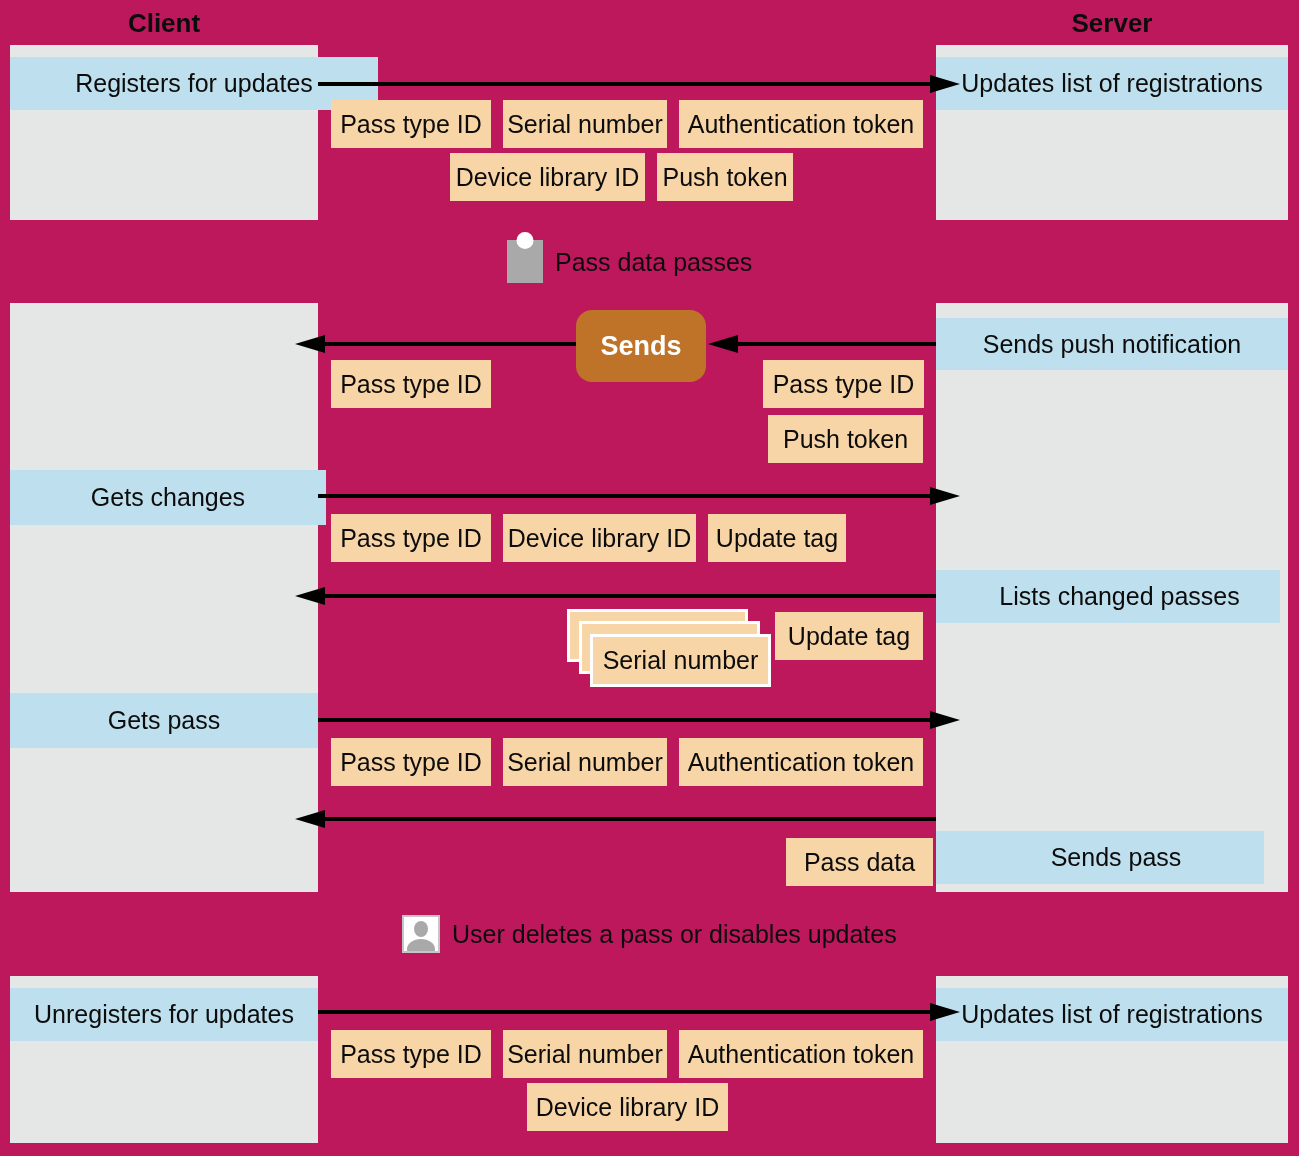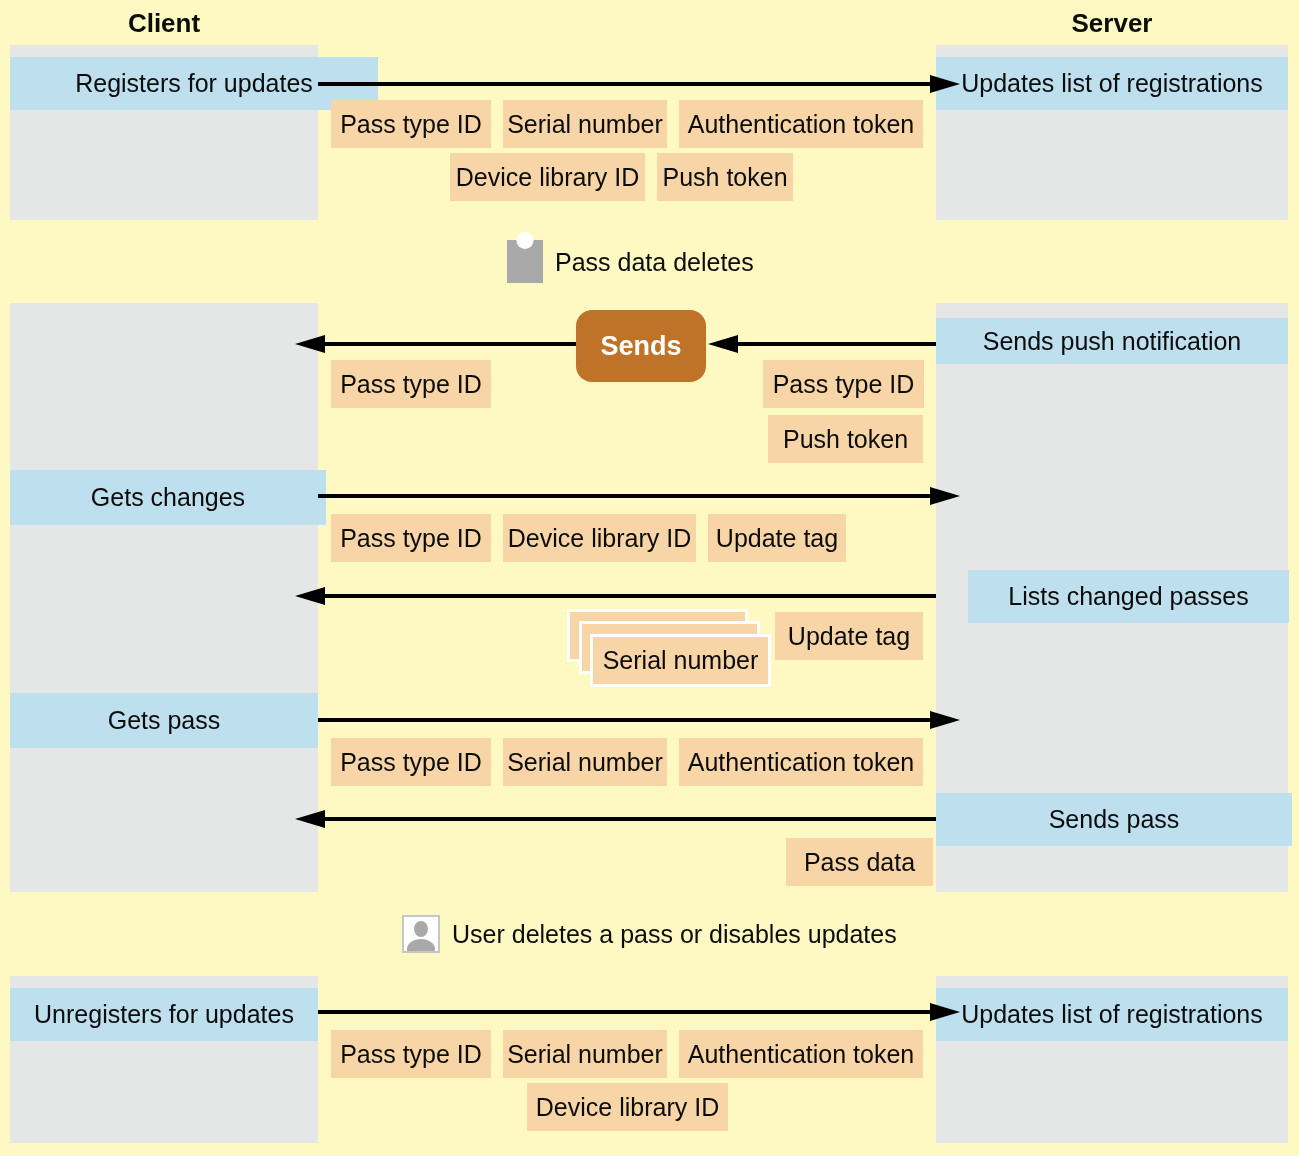--- a/index.html
+++ b/index.html
@@ -1,20 +1,20 @@
 <!DOCTYPE html>
 <html style="--gray: #E5E6E6; --blue: #BEDFED; --orange: #F8D5A7; --apns: #BF7329; --icon-gray: #A9A9A9;"><head>
 <meta charset="utf-8">
 <style>
   html, body { margin: 0; padding: 0; background: #ffffff; }
   .canvas {
     position: relative;
     width: 1299px;
     height: 1156px;
-    background: #fef9c3;
+    background: #be185d;
     font-family: "Liberation Sans", "DejaVu Sans", sans-serif;
     color: #0c0c0c;
     overflow: hidden;
   }
   .col-header {
     position: absolute;
     text-align: center;
     font-weight: bold;
     font-size: 26px;
   }
@@ -97,25 +97,25 @@
 
   <div class="col-block" style="left:10px;  top:45px;  width:308px; height:175px;"></div>
   <div class="col-block" style="left:936px; top:45px;  width:352px; height:175px;"></div>
   <div class="col-block" style="left:10px;  top:303px; width:308px; height:589px;"></div>
   <div class="col-block" style="left:936px; top:303px; width:352px; height:589px;"></div>
   <div class="col-block" style="left:10px;  top:976px; width:308px; height:167px;"></div>
   <div class="col-block" style="left:936px; top:976px; width:352px; height:167px;"></div>
 
   <div class="blue-row" style="left:10px;  top:57px;  width:368px; height:53px;">Registers for updates</div>
   <div class="blue-row" style="left:936px; top:57px;  width:352px; height:53px;">Updates list of registrations</div>
-  <div class="blue-row" style="left:936px; top:318px; width:352px; height:46px;">Sends push notification</div>
+  <div class="blue-row" style="left:936px; top:318px; width:352px; height:52px;">Sends push notification</div>
   <div class="blue-row" style="left:10px;  top:470px; width:316px; height:55px;">Gets changes</div>
-  <div class="blue-row" style="left:968px; top:570px; width:321px; height:53px;">Lists changed passes</div>
+  <div class="blue-row" style="left:936px; top:570px; width:321px; height:53px;padding-left:23px;">Lists changed passes</div>
   <div class="blue-row" style="left:10px;  top:693px; width:308px; height:55px;">Gets pass</div>
-  <div class="blue-row" style="left:936px; top:793px; width:356px; height:53px;">Sends pass</div>
+  <div class="blue-row" style="left:936px; top:831px; width:296px; height:53px;padding-left:32px;">Sends pass</div>
   <div class="blue-row" style="left:10px;  top:988px; width:308px; height:53px;">Unregisters for updates</div>
   <div class="blue-row" style="left:936px; top:988px; width:352px; height:53px;">Updates list of registrations</div>
 
   <div class="arrow-line" style="left:318px; top:82px; width:612px;"></div>
   <div class="arrow-head point-right" style="left:930px; top:75px;"></div>
 
   <div class="arrow-line" style="left:738px; top:342px; width:198px;"></div>
   <div class="arrow-head point-left" style="left:708px; top:335px;"></div>
   <div class="arrow-line" style="left:325px; top:342px; width:251px;"></div>
   <div class="arrow-head point-left" style="left:295px; top:335px;"></div>
@@ -137,21 +137,21 @@
 
   <div class="apns-box">Sends</div>
 
   <div class="tag" style="left:331px; top:100px; width:160px;">Pass type ID</div>
   <div class="tag" style="left:503px; top:100px; width:164px;">Serial number</div>
   <div class="tag" style="left:679px; top:100px; width:244px;">Authentication token</div>
   <div class="tag" style="left:450px; top:153px; width:195px;">Device library ID</div>
   <div class="tag" style="left:657px; top:153px; width:136px;">Push token</div>
 
   <div class="pass-icon"></div>
-  <div class="note-text" style="left:555px; top:240px;">Pass data deletes</div>
+  <div class="note-text" style="left:555px; top:240px;">Pass data passes</div>
 
   <div class="tag" style="left:331px; top:360px; width:160px;">Pass type ID</div>
   <div class="tag" style="left:763px; top:360px; width:161px;">Pass type ID</div>
   <div class="tag" style="left:768px; top:415px; width:155px;">Push token</div>
 
   <div class="tag" style="left:331px; top:514px; width:160px;">Pass type ID</div>
   <div class="tag" style="left:503px; top:514px; width:193px;">Device library ID</div>
   <div class="tag" style="left:708px; top:514px; width:138px;">Update tag</div>
 
   <div class="tag stack-layer" style="left:570px; top:612px; width:175px;"></div>

